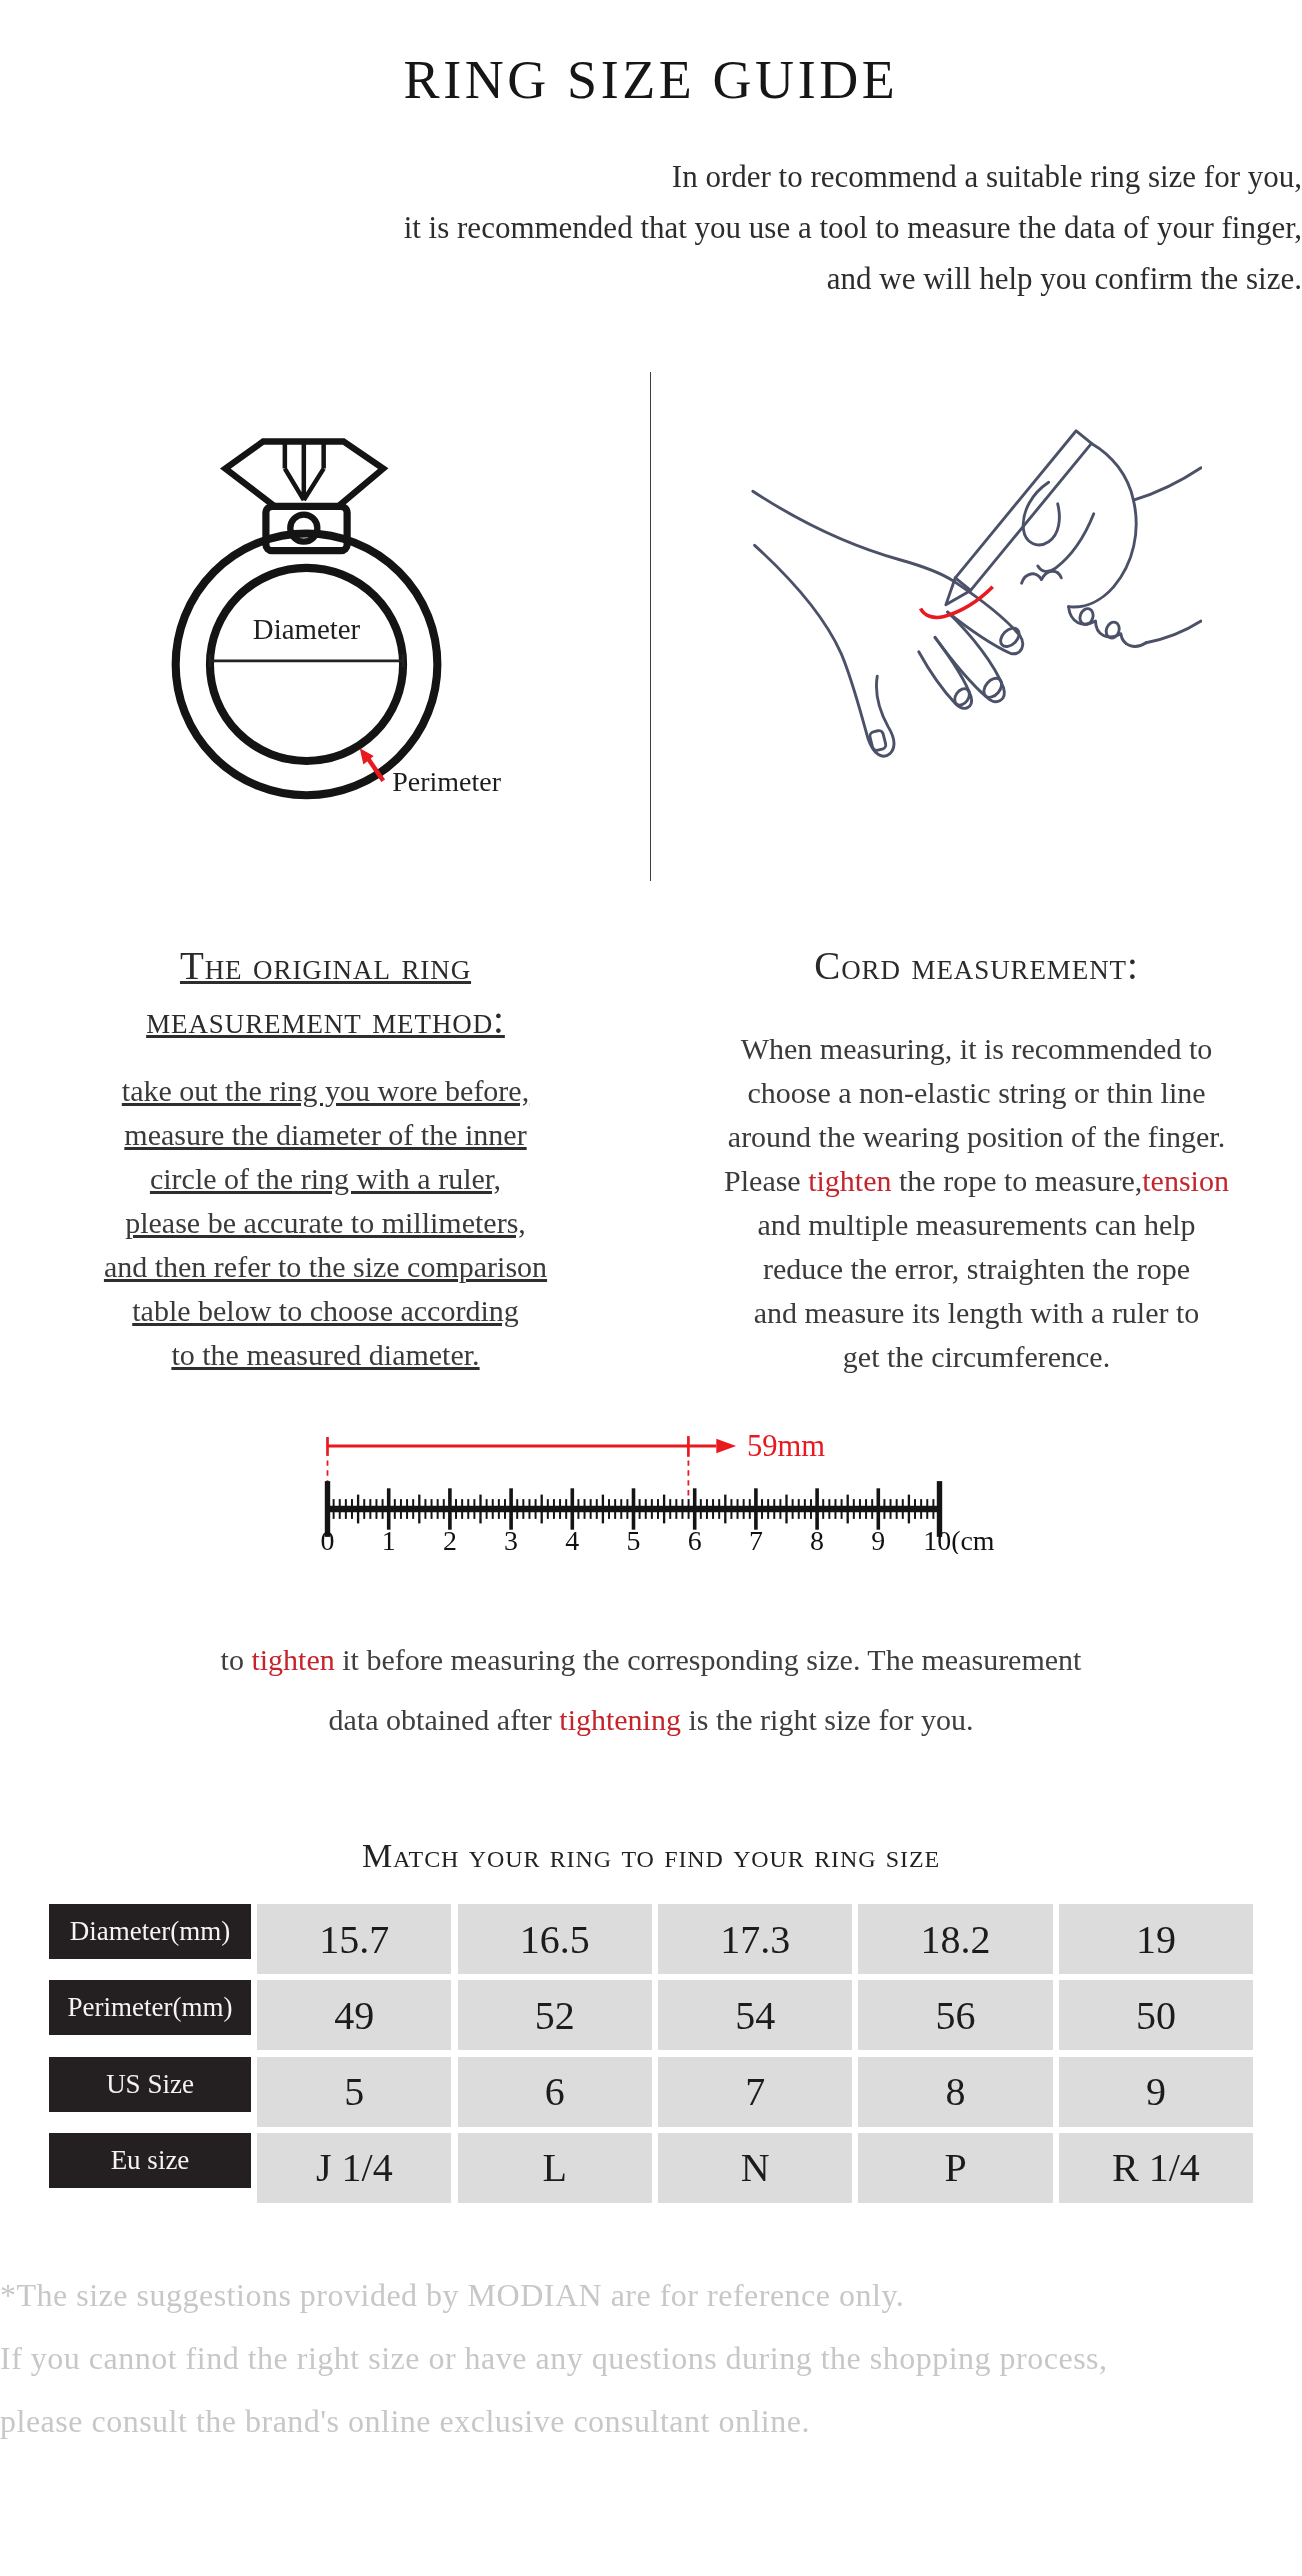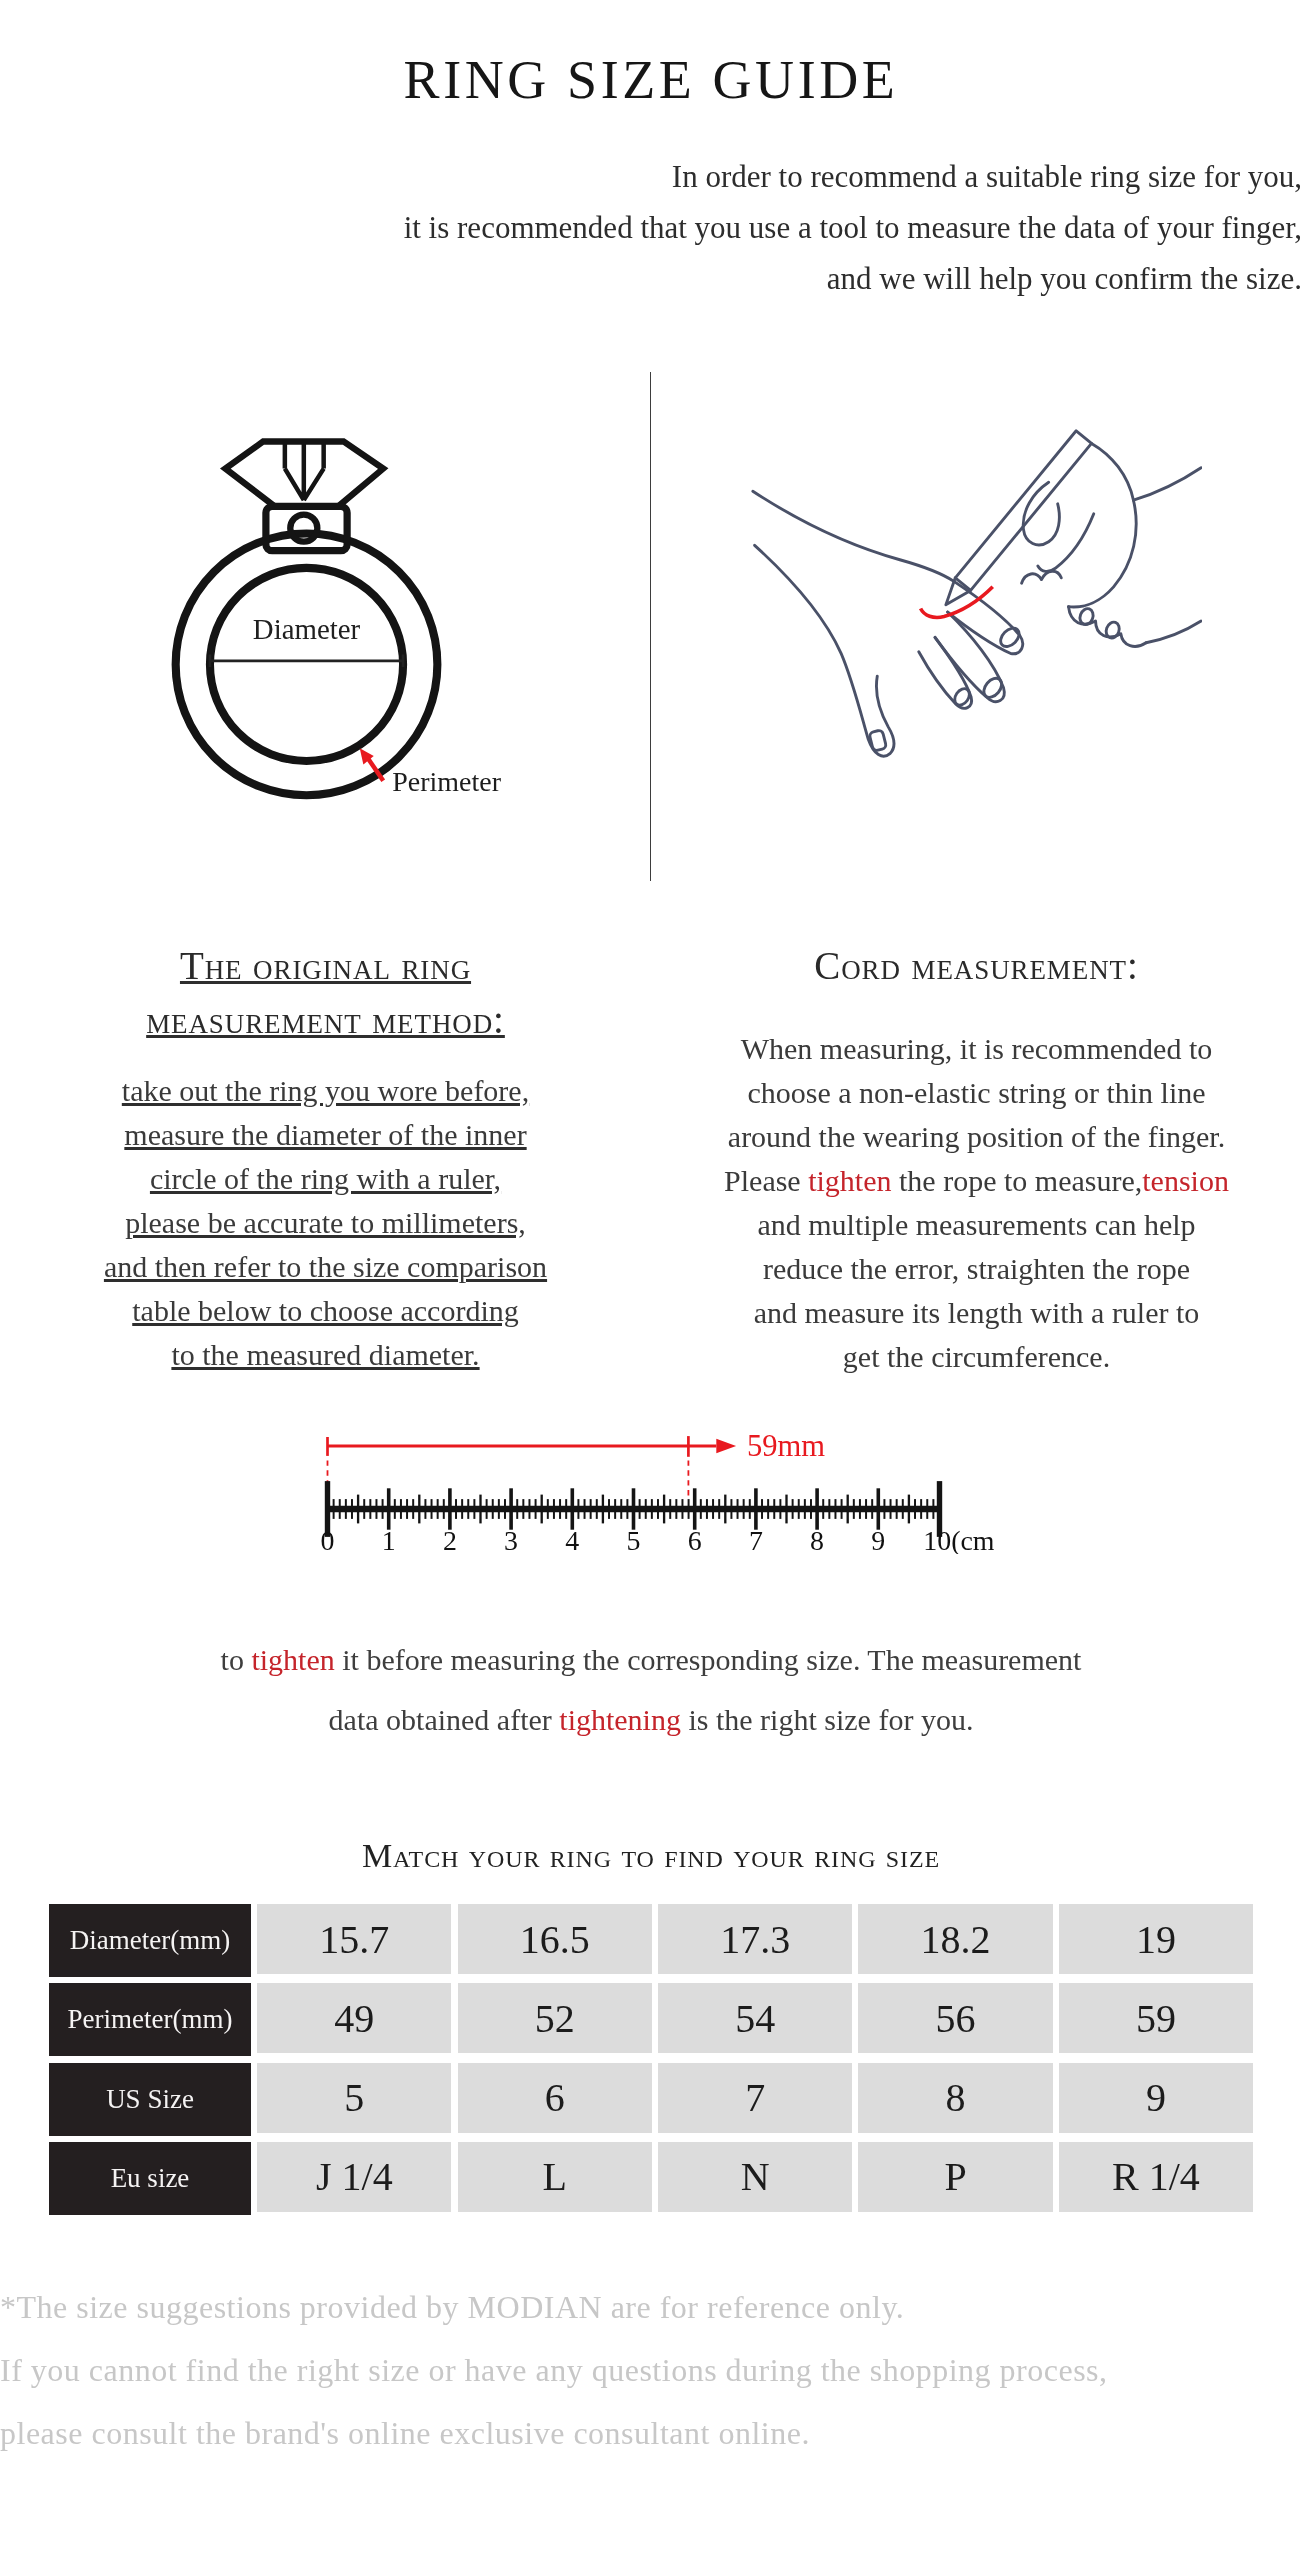--- a/index.html
+++ b/index.html
@@ -28,21 +28,21 @@
   .sec-body{text-align:center;font-size:30px;line-height:44px;color:#3a3a3a;}
   .col-left .sec-body{margin-top:21.6px;}
   .col-right .sec-body{margin-top:34px;}
   .red{color:var(--red-text);}
   .ruler-wrap{margin-top:40px;text-align:center;}
   .after-ruler{margin-top:72px;text-align:center;font-size:30px;line-height:60px;color:#3e3e3e;}
   .match-heading{margin:87px 0 0;text-align:center;font-variant:small-caps;font-weight:400;
     font-size:34px;letter-spacing:0.9px;color:#222222;}
   .size-table{width:1204px;margin:29px auto 0;display:grid;
     grid-template-columns:202px repeat(5,1fr);gap:6.3px;background:#ffffff;}
-  .size-table .th{background:var(--thead-bg);color:#f5f3f3;font-size:27px;height:73px;
+  .size-table .th{background:var(--thead-bg);color:#f5f3f3;font-size:27px;height:55px;
     display:flex;align-items:center;justify-content:center;}
   .size-table .td{background:var(--cell-bg);color:#1c1c1c;font-size:40px;height:70px;
     display:flex;align-items:center;justify-content:center;}
   .footer{margin-top:61px;text-align:left;font-size:32px;line-height:63px;
     color:var(--footer-color);letter-spacing:0.5px;}
   svg text{font-family:"Liberation Serif", serif;}
   .ink{stroke:var(--ink);fill:none;}
   .hand{stroke:var(--hand-stroke);fill:none;stroke-width:3.2;stroke-linecap:round;stroke-linejoin:round;}
   .redstroke{stroke:var(--red-mark);fill:none;}
 </style>
@@ -279,21 +279,21 @@
       <div class="td">15.7</div>
       <div class="td">16.5</div>
       <div class="td">17.3</div>
       <div class="td">18.2</div>
       <div class="td">19</div>
       <div class="th">Perimeter(mm)</div>
       <div class="td">49</div>
       <div class="td">52</div>
       <div class="td">54</div>
       <div class="td">56</div>
-      <div class="td">59</div>
+      <div class="td">50</div>
       <div class="th">US Size</div>
       <div class="td">5</div>
       <div class="td">6</div>
       <div class="td">7</div>
       <div class="td">8</div>
       <div class="td">9</div>
       <div class="th">Eu size</div>
       <div class="td">J 1/4</div>
       <div class="td">L</div>
       <div class="td">N</div>

